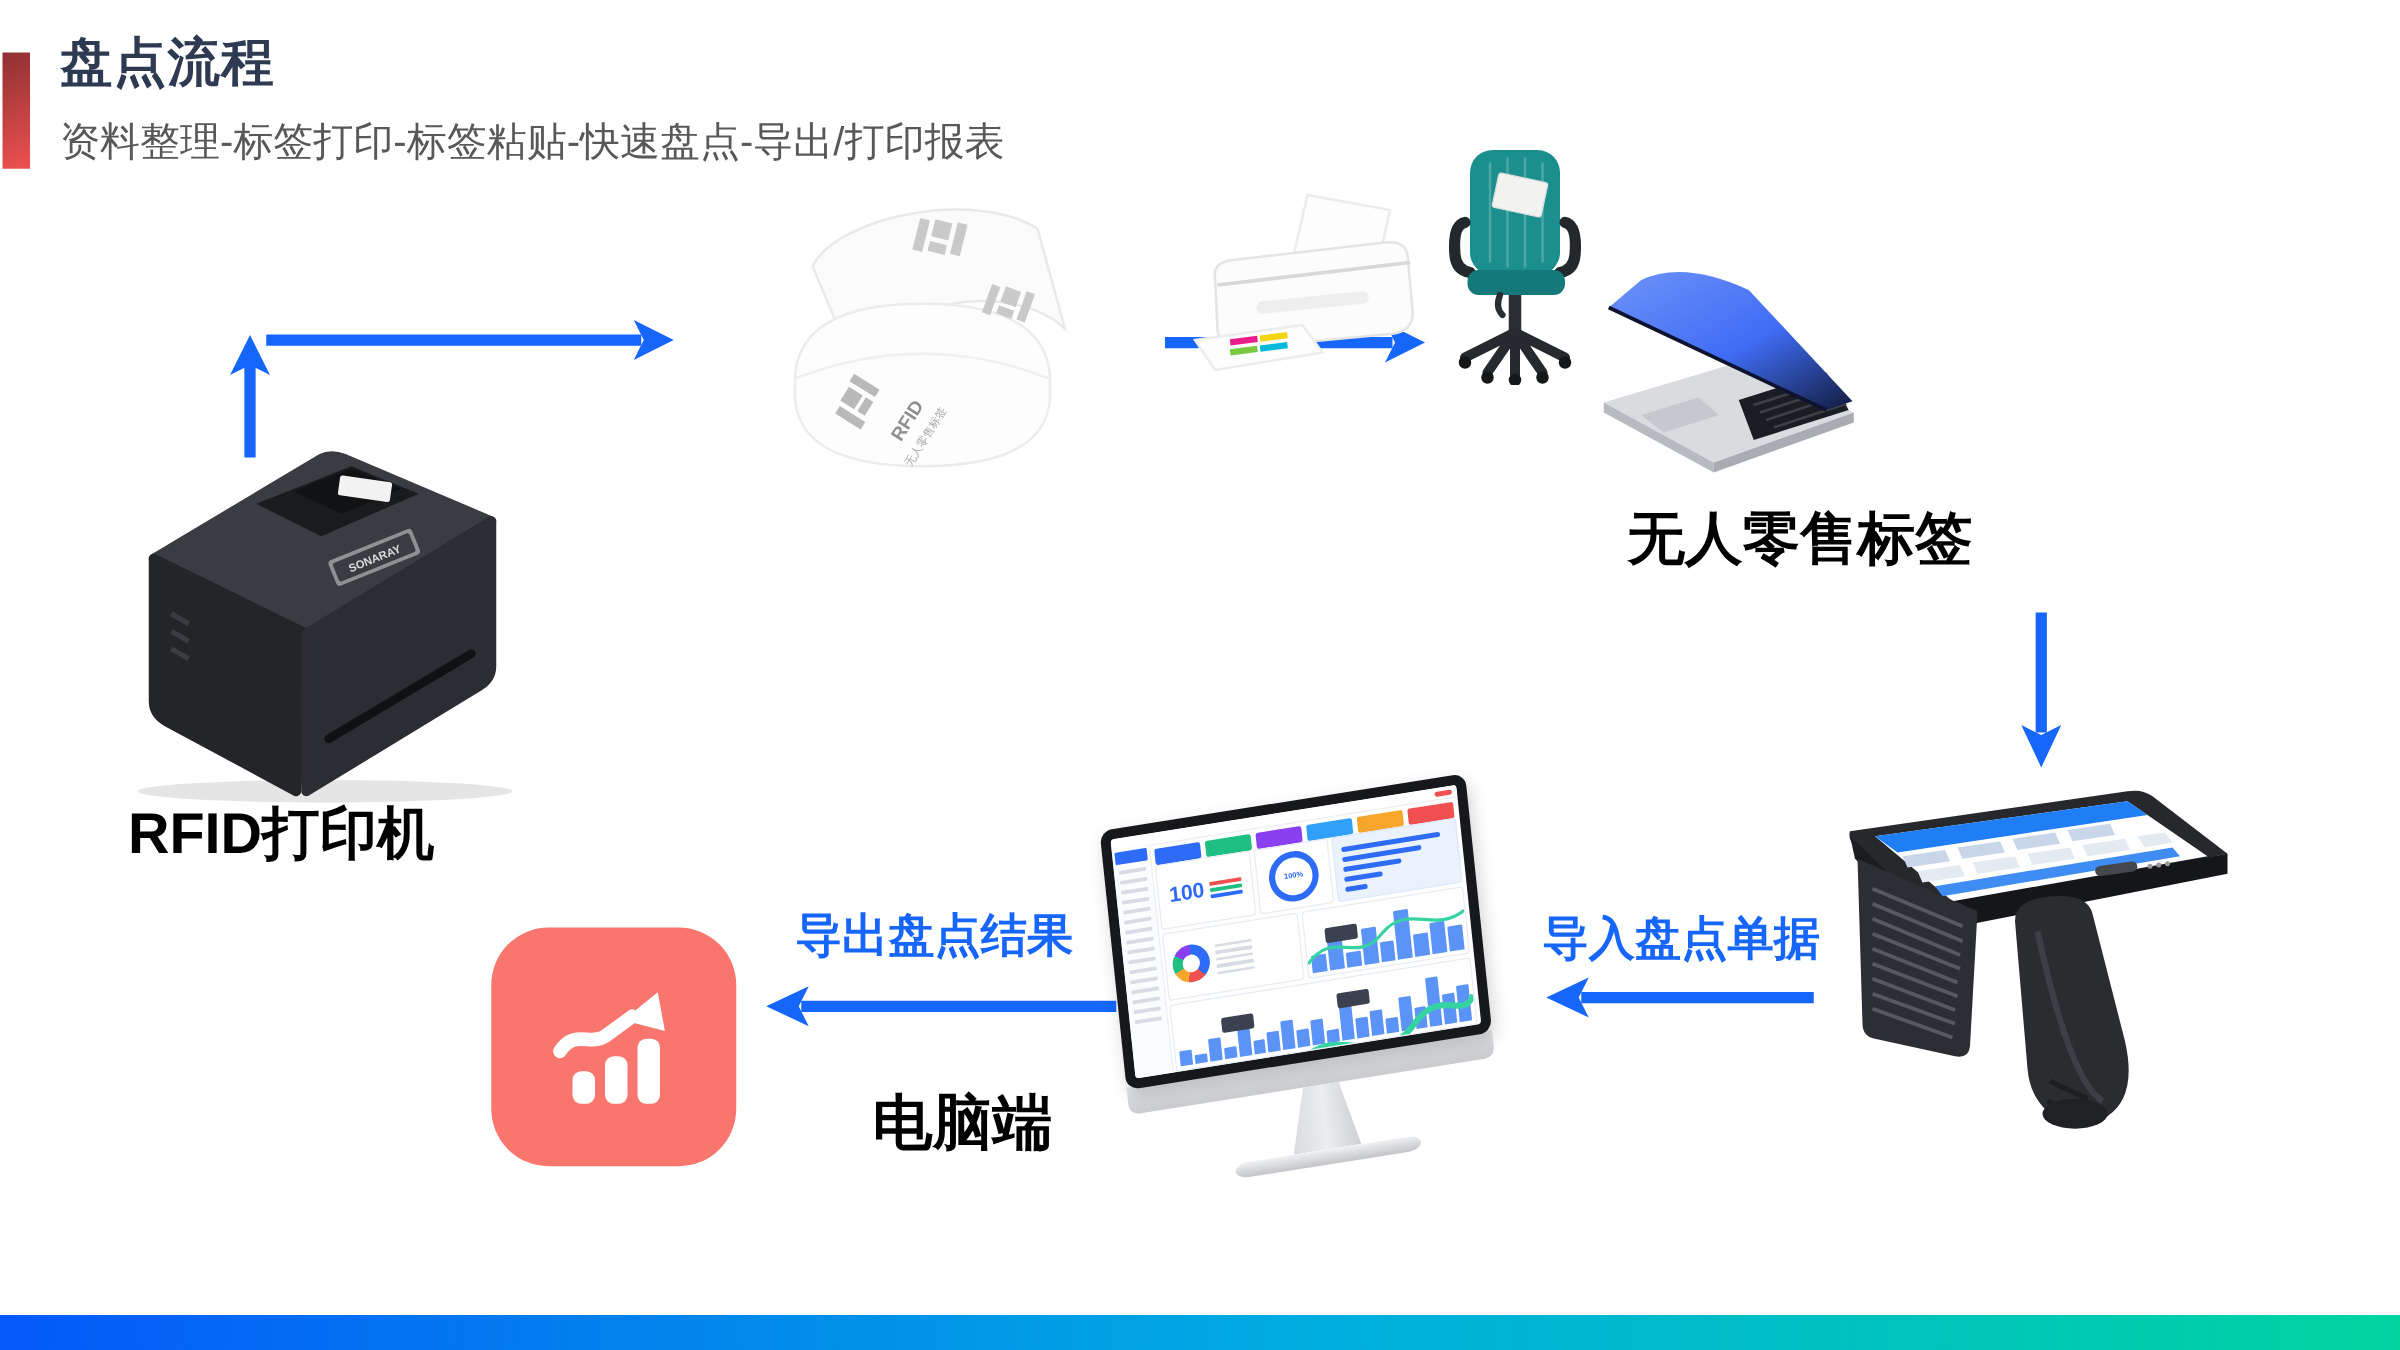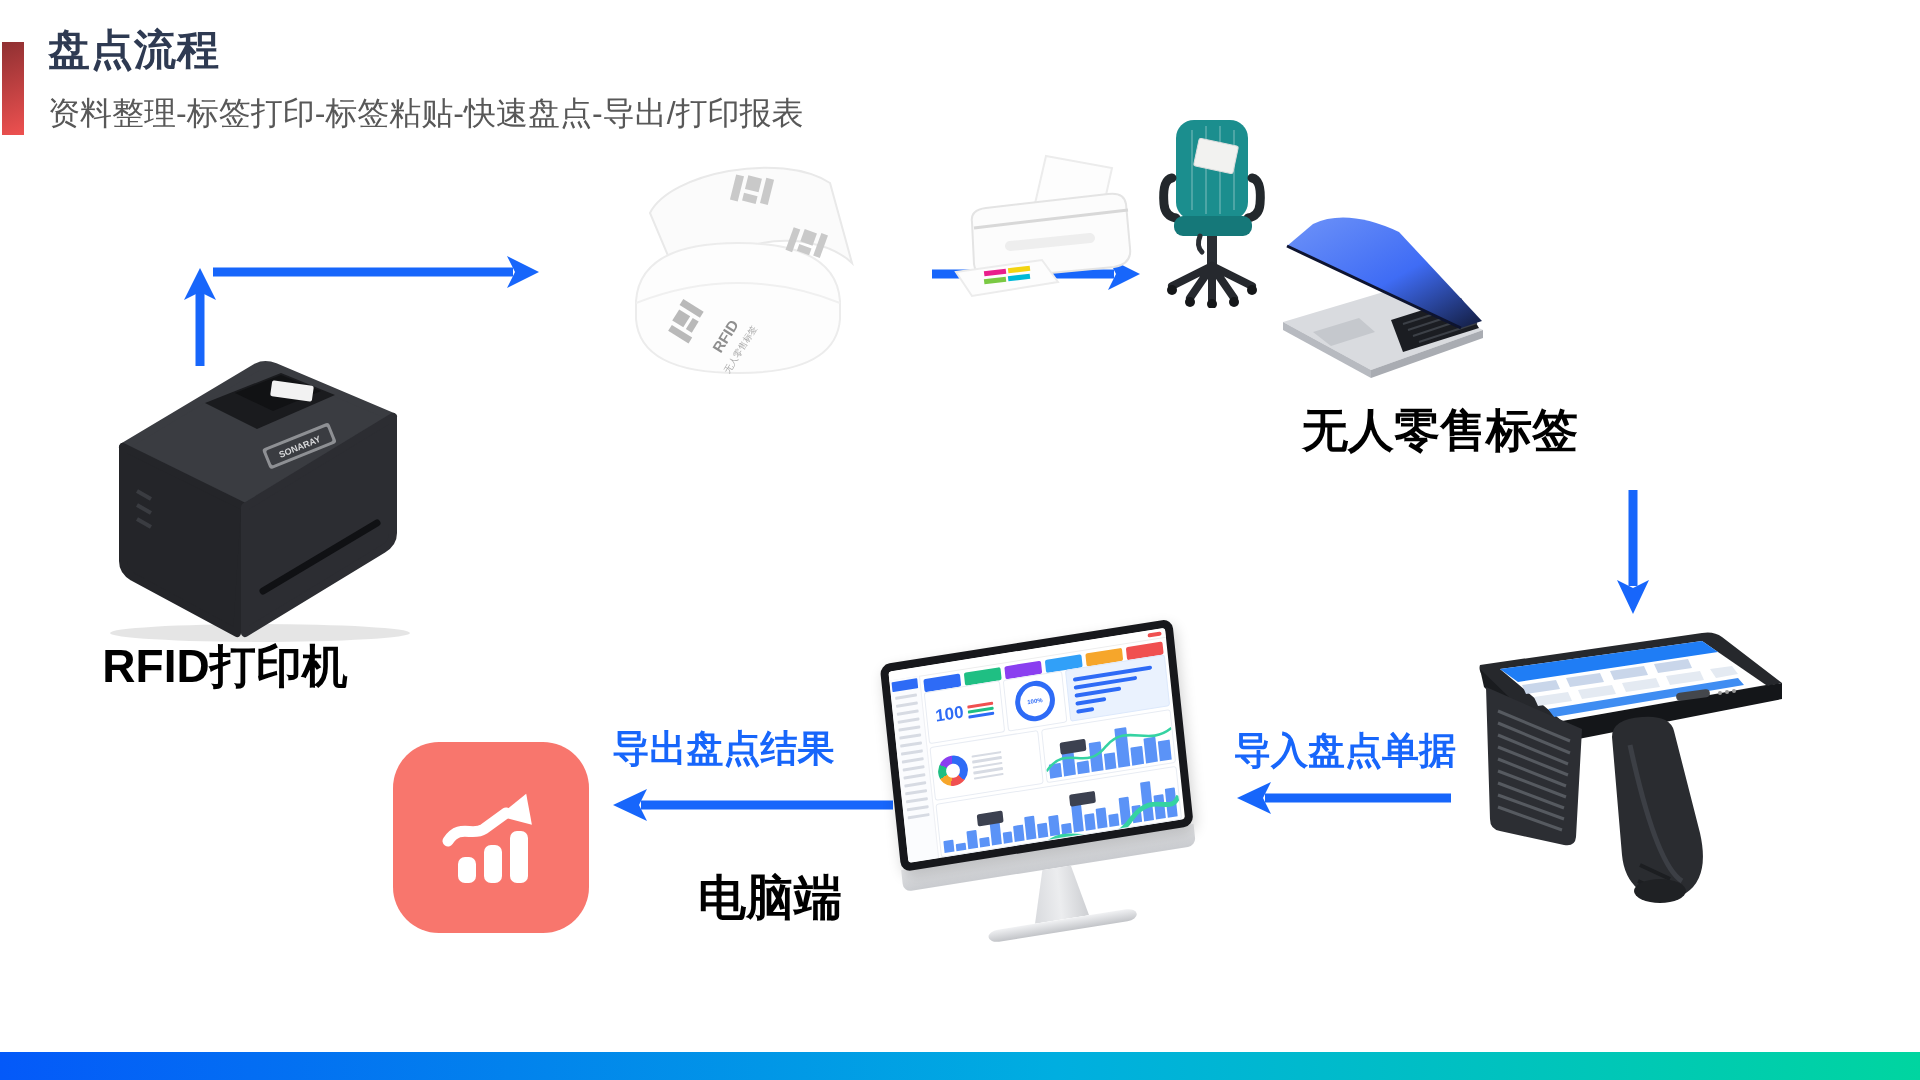--- a/index.html
+++ b/index.html
@@ -370,21 +370,21 @@
               <div class="tip" style="left:55%;top:22%"></div>
             </div>
           </div>
         </div>
       </div>
     </div>
     <div class="chin"></div>
     <div class="neck"></div>
     <div class="base"></div>
   </div>
-  <div class="blue-label" style="left:606px;top:724px;width:235px;">导出盘点结果</div>
+  <div class="blue-label" style="left:630px;top:724px;width:235px;">导出盘点结果</div>
   <div class="step-label" style="left:670px;top:866px;width:200px;font-size:48px;">电脑端</div>
 
   <div class="report-icon">
     <svg width="118" height="118" viewBox="0 0 118 118">
       <g fill="#fff">
         <rect x="26" y="78" width="18" height="26" rx="7"></rect>
         <rect x="52" y="66" width="18" height="38" rx="7"></rect>
         <rect x="78" y="52" width="18" height="52" rx="7"></rect>
       </g>
       <path d="M16,62 C28,44 40,58 52,50 L74,34" fill="none" stroke="#fff" stroke-width="11" stroke-linecap="round"></path>

